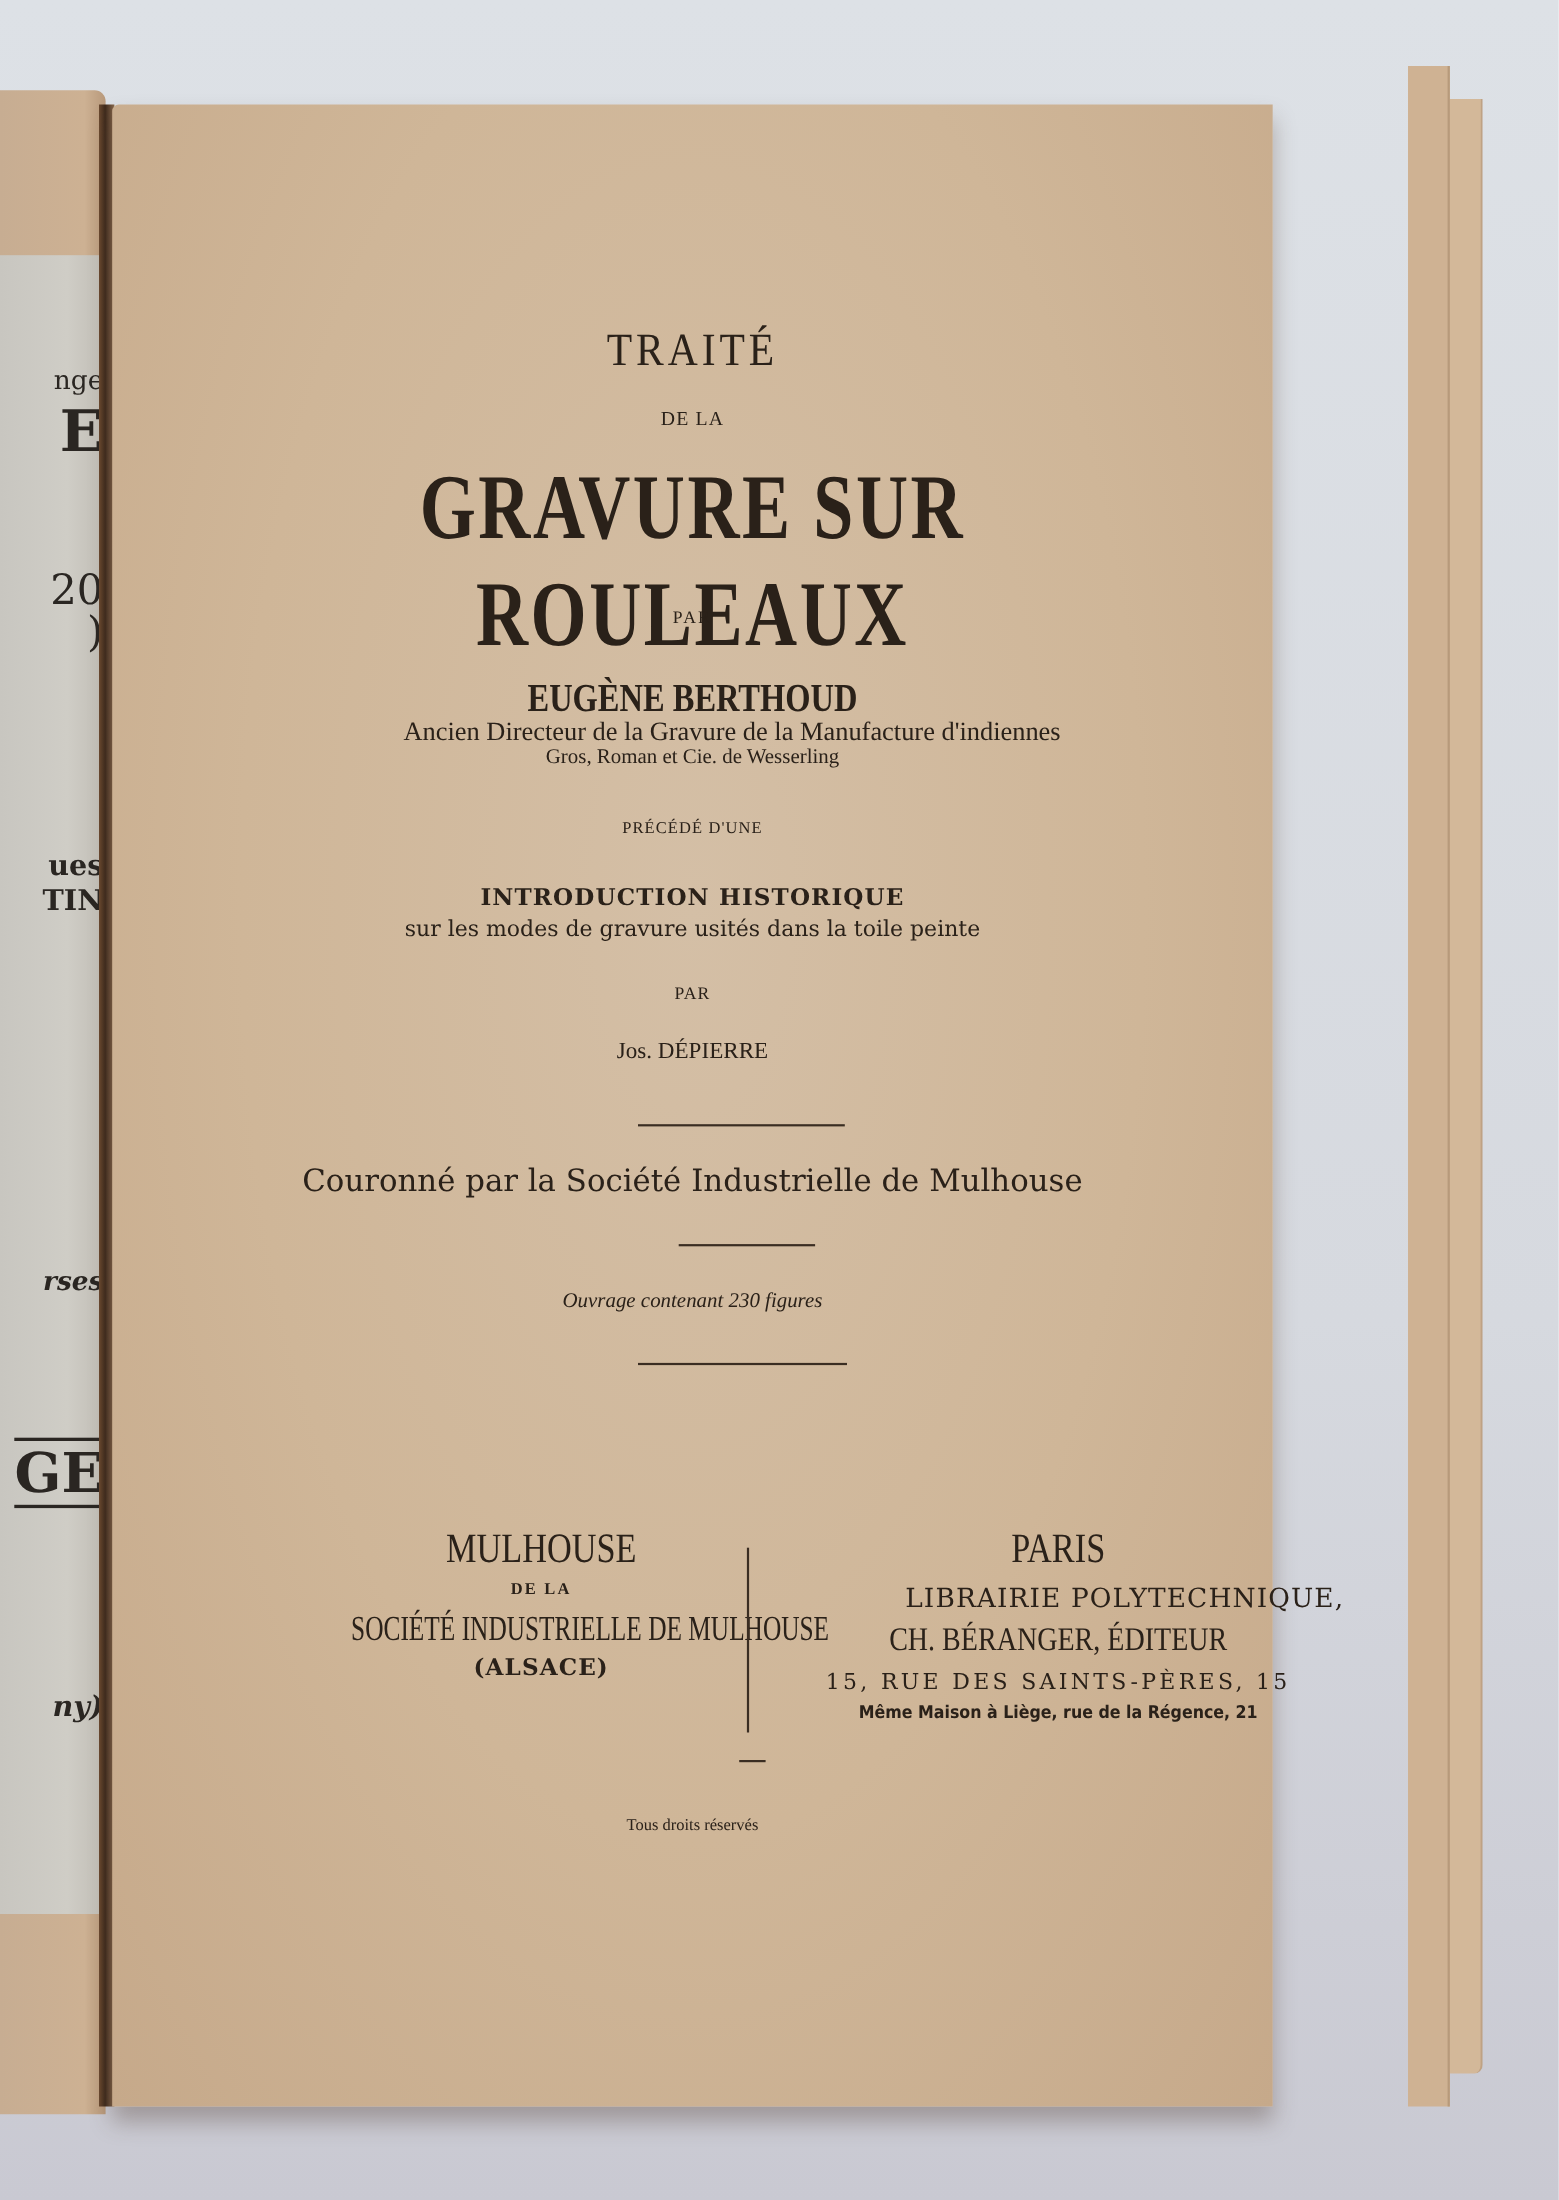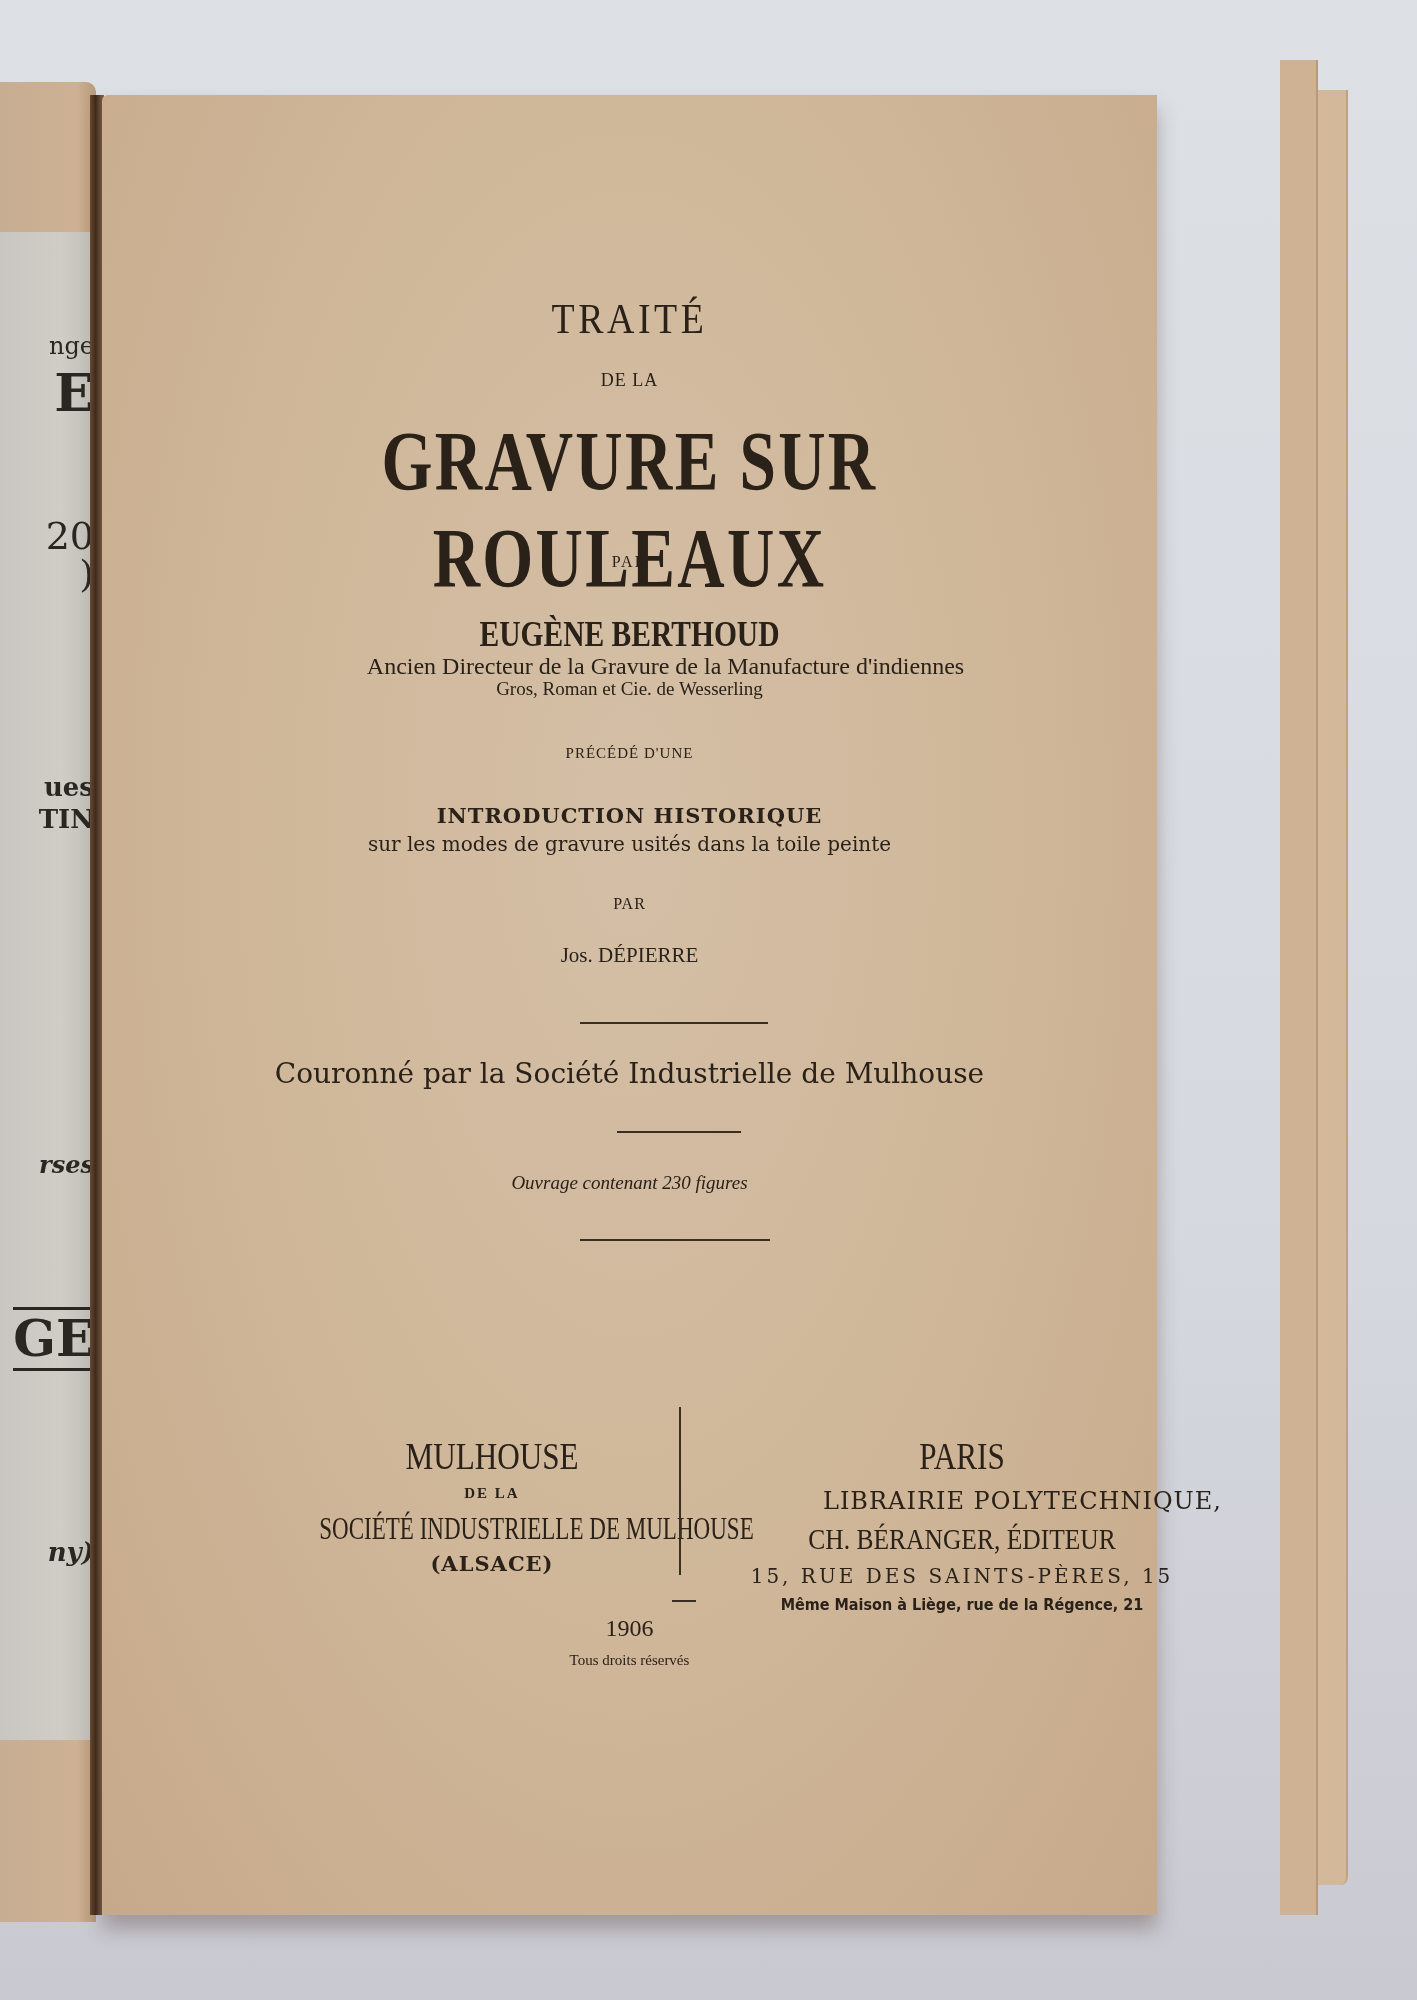--- a/index.html
+++ b/index.html
@@ -45,21 +45,21 @@
   .author-firm { top: 583px; font-size: 19px; font-family: "Liberation Serif", serif; }
   .precede { top: 650px; font-size: 15px; letter-spacing: 1px; font-family: "Liberation Serif", serif; }
   .intro { top: 708px; font-size: 21px; font-weight: bold; letter-spacing: 1px; font-family: "DejaVu Serif", serif; }
   .intro-sub { top: 737px; font-size: 20px; font-family: "DejaVu Serif", serif; }
   .par2 { top: 800px; font-size: 16px; letter-spacing: 1px; font-family: "Liberation Serif", serif; }
   .author2 { top: 848px; font-size: 21px; font-family: "Liberation Serif", serif; }
   .author2-role { top: 875px; font-size: 19px; font-family: "Liberation Serif", serif; }
   .rule { position: absolute; height: 2px; background: #3a2d22; }
   .crowned { top: 962px; font-size: 28px; font-family: "DejaVu Serif", serif; }
   .figures { top: 1077px; font-size: 19px; font-style: italic; font-family: "Liberation Serif", serif; }
-  .col { position: absolute; text-align: center; margin-top: 48px; }
+  .col { position: absolute; text-align: center; }
   .col-left { left: 150px; width: 480px; top: 1290px; }
   .col-right { left: 600px; width: 520px; top: 1290px; }
   .city { font-size: 38px; font-family: "Liberation Serif", serif; transform: scaleX(0.82); line-height: 46px; }
   .small-caps { font-size: 15px; letter-spacing: 2px; font-weight: bold; font-family: "Liberation Serif", serif; line-height: 28px; }
   .society { font-size: 32px; font-family: "Liberation Serif", serif; transform: scaleX(0.72); line-height: 42px; white-space: nowrap; }
   .alsace { font-size: 21px; font-weight: bold; letter-spacing: 1px; font-family: "DejaVu Serif", serif; line-height: 30px; }
   .libr { font-size: 24px; letter-spacing: 1px; font-family: "DejaVu Serif", serif; line-height: 36px; margin-top: 4px; text-align: right; }
   .editeur { font-size: 30px; font-family: "Liberation Serif", serif; transform: scaleX(0.85); line-height: 40px; }
   .rue { font-size: 20px; letter-spacing: 3px; font-family: "DejaVu Serif", serif; line-height: 34px; }
   .liege { font-size: 16px; font-weight: bold; font-family: "DejaVu Sans", sans-serif; transform: scaleX(0.9); line-height: 24px; }
@@ -116,15 +116,14 @@
   <div class="vsep"></div>
   <div class="col col-right">
     <div class="city">PARIS</div>
     <div class="libr">LIBRAIRIE POLYTECHNIQUE,</div>
     <div class="editeur">CH. BÉRANGER, ÉDITEUR</div>
     <div class="rue">15, RUE DES SAINTS-PÈRES, 15</div>
     <div class="liege">Même Maison à Liège, rue de la Régence, 21</div>
   </div>
 
   <div class="rule" style="left:570px;top:1505px;width:24px;height:2px;"></div>
-  <div class="center year">1906</div>
   <div class="center rights">Tous droits réservés</div>
 </div>
 
 </body></html>

